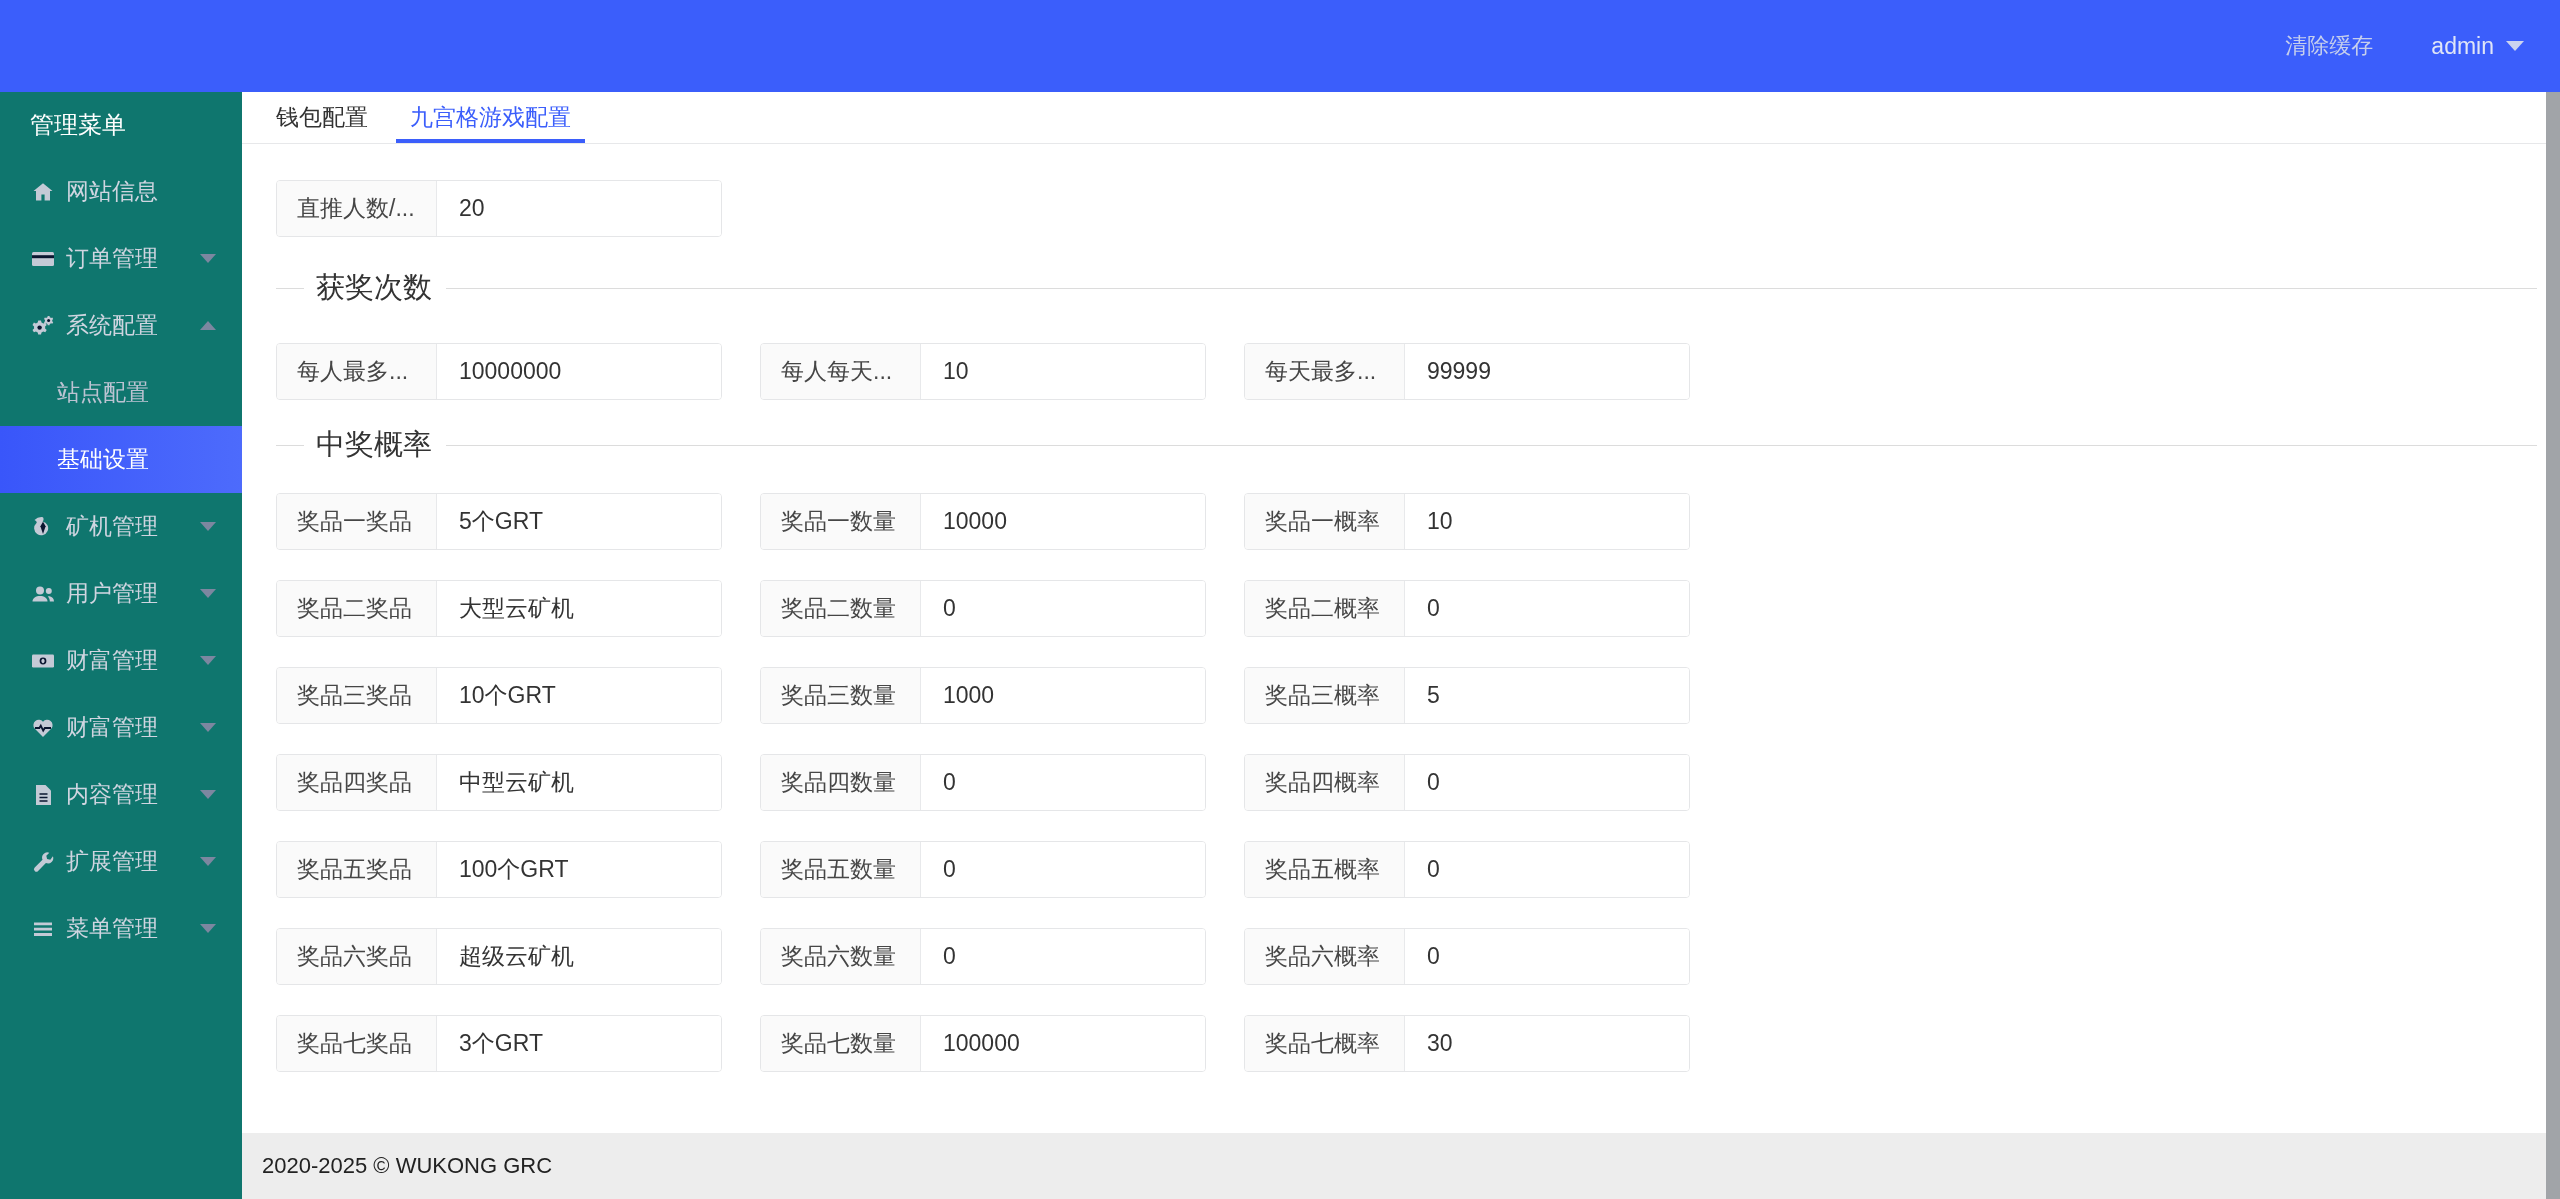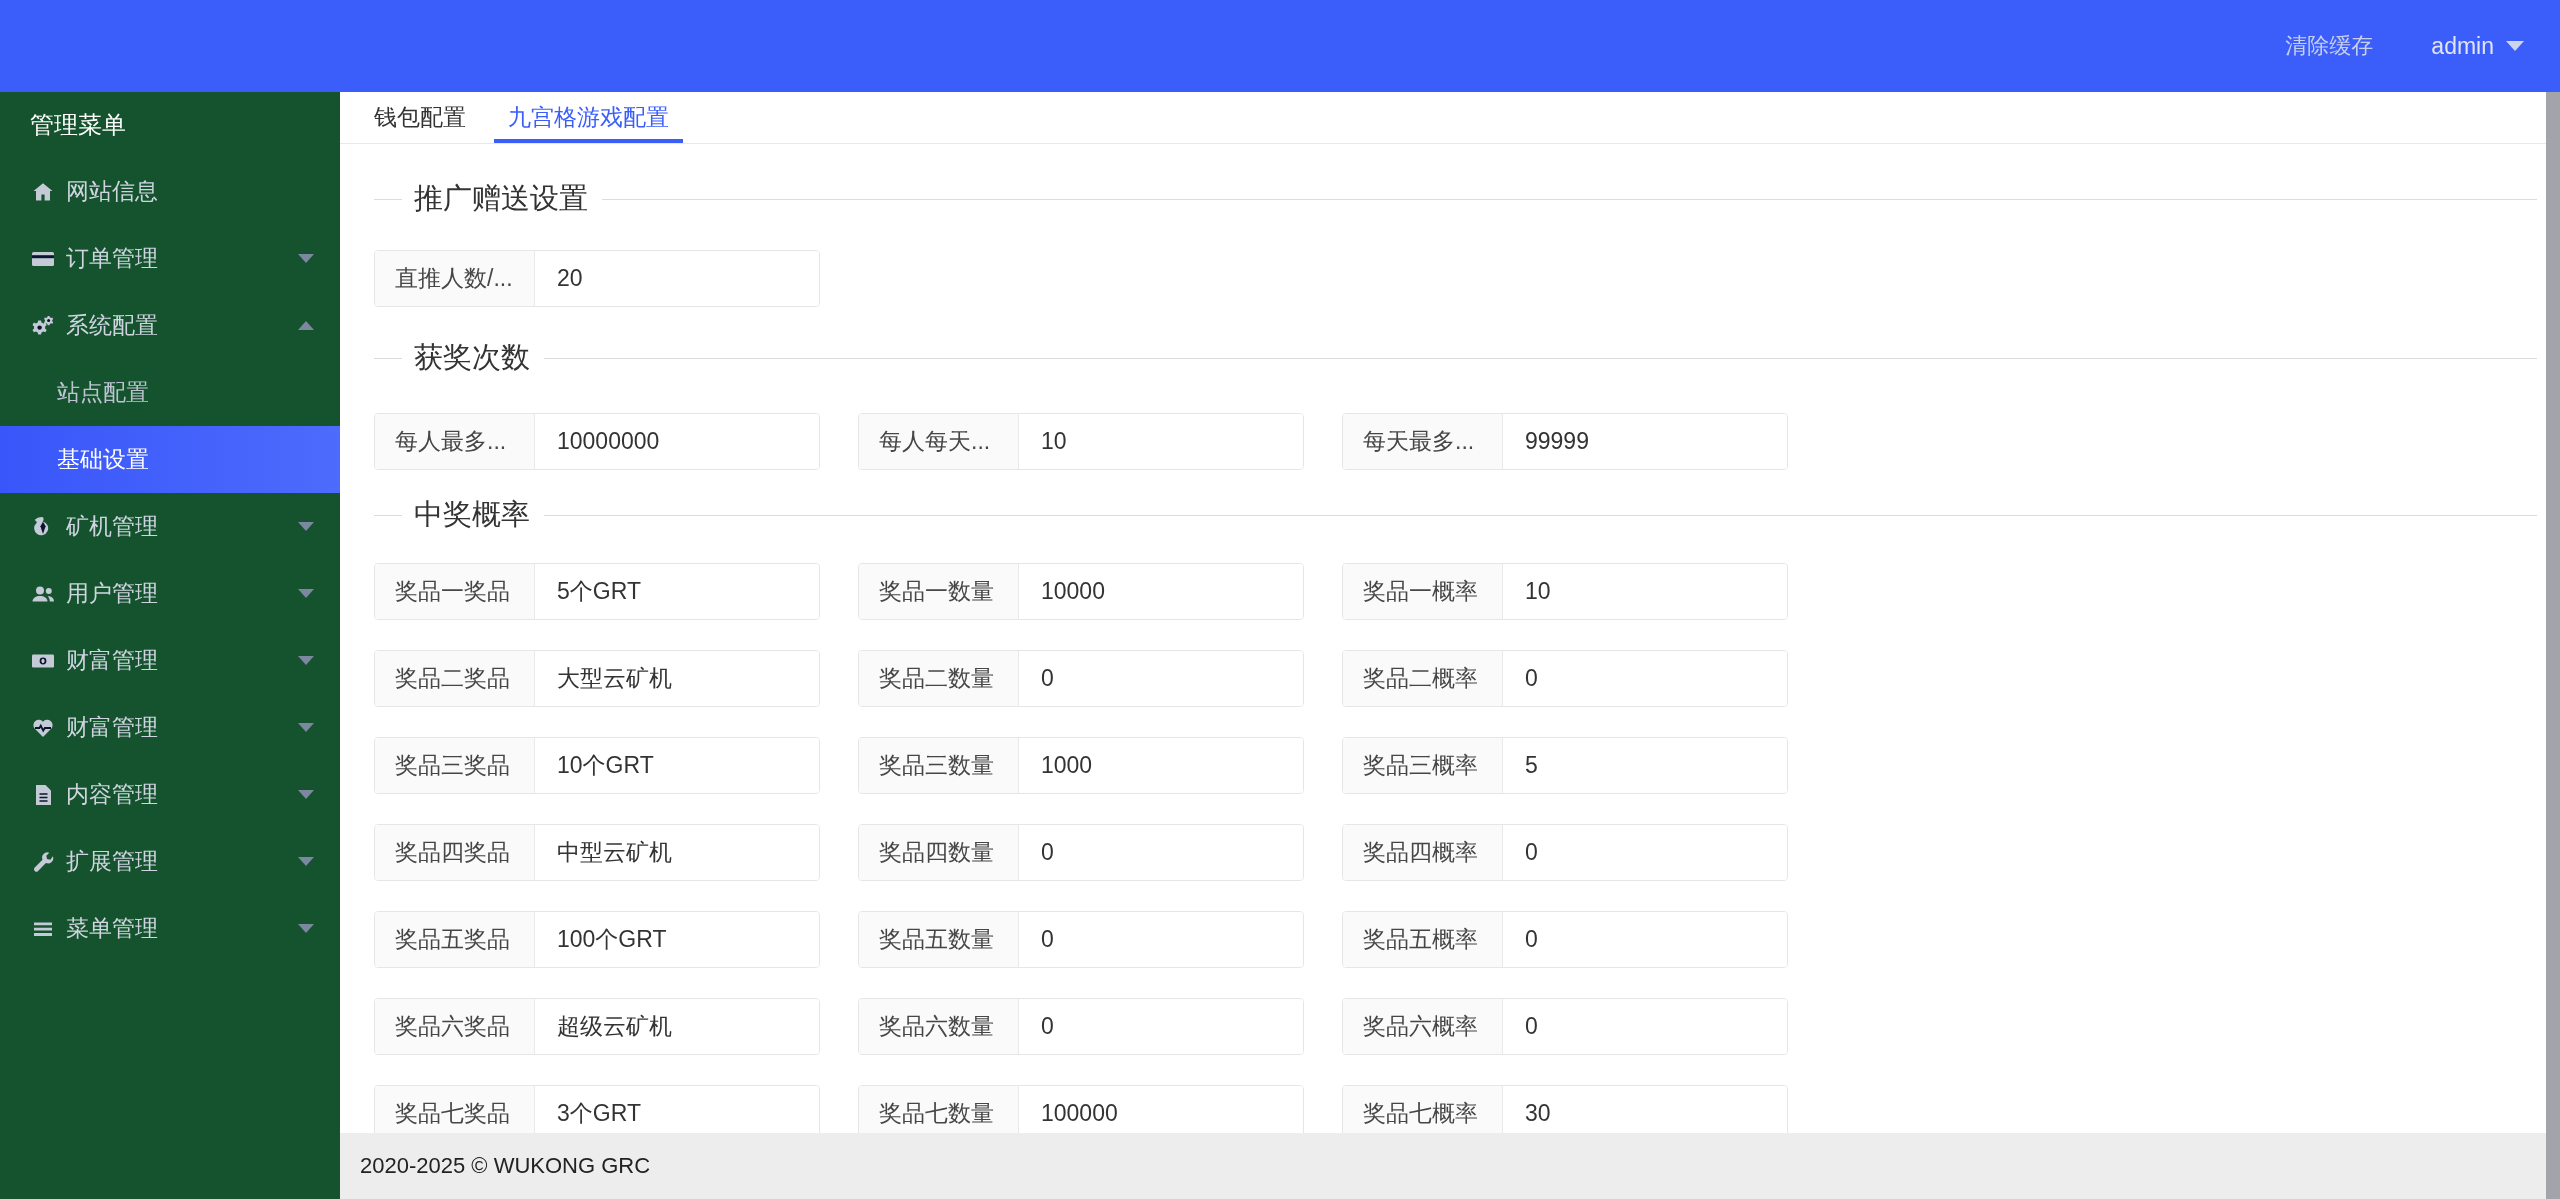--- a/index.html
+++ b/index.html
@@ -17,21 +17,21 @@
     padding-right:36px; gap:58px;
   }
   .clear-cache { color:#c6cfec; font-size:22px; cursor:pointer; }
   .user-menu { display:flex; align-items:center; gap:12px; color:#dfe5f7; font-size:23px; cursor:pointer; }
   .caret-light { width:0; height:0; border-left:9px solid transparent; border-right:9px solid transparent; border-top:10px solid #ccd4ef; }
 
   
   .layout { display:flex; height:1107px; }
 
   
-  .sidebar { width:340px; flex-shrink:0; background:#14532d; }
+  .sidebar { width:242px; flex-shrink:0; background:#0f766e; }
   .side-title { height:66px; display:flex; align-items:center; padding-left:30px; color:#fff; font-size:24px; }
   .item {
     height:67px; display:flex; align-items:center;
     padding:0 26px 0 30px; font-size:23px; color:#cfd5e0; cursor:pointer;
   }
   .item .ic { width:26px; height:26px; margin-right:10px; display:flex; align-items:center; justify-content:center; color:#c4cad6; position:relative; }
   .item .ic svg { width:24px; height:24px; }
   .item .lbl { flex:1; white-space:nowrap; overflow:hidden; }
   .caret { width:0; height:0; border-left:8px solid transparent; border-right:8px solid transparent; border-top:9px solid #7c87a0; }
   .caret.up { border-top:none; border-bottom:9px solid #7c87a0; }
@@ -220,25 +220,20 @@
   </aside>
 
   <main class="main">
     <div class="tabs">
       <div class="tab">钱包配置</div>
       <div class="tab active">九宫格游戏配置</div>
     </div>
 
     <div class="content">
 
-      <div class="legend lg1">
-        <span class="l1"></span>
-        <span class="t">推广赠送设置</span>
-        <span class="l2"></span>
-      </div>
 
       <div class="frow r-promo">
         <div class="field">
           <label class="flabel">直推人数/...</label>
           <input class="finput" type="text" value="20" style="">
         </div>
       </div>
 
       <div class="legend lg2">
         <span class="l1"></span>

